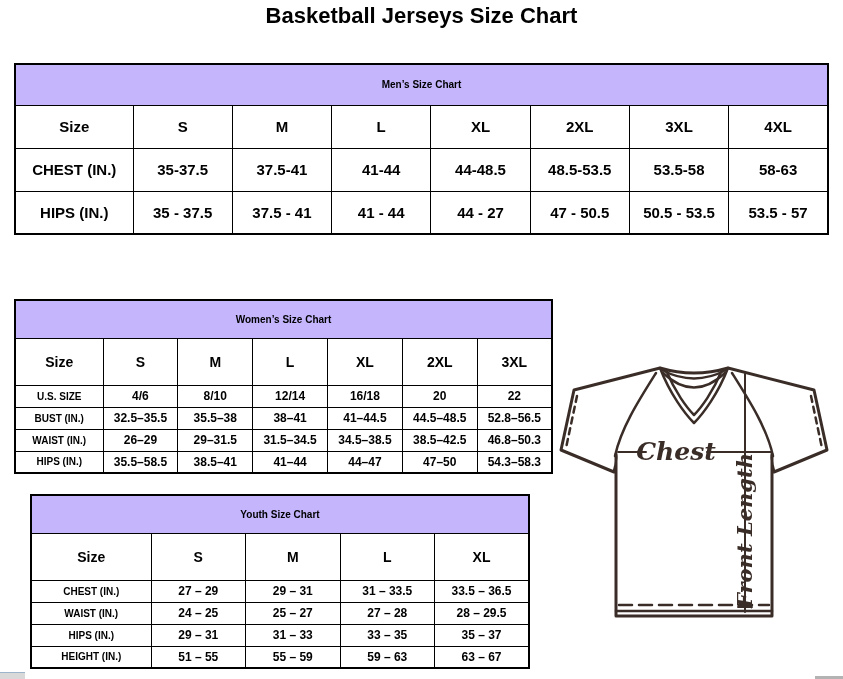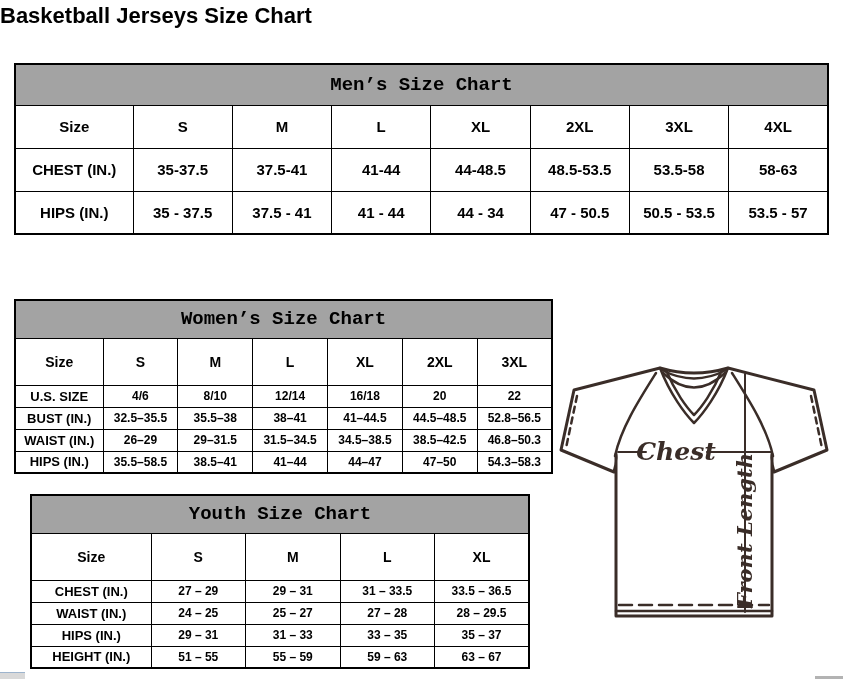--- a/index.html
+++ b/index.html
@@ -1,51 +1,51 @@
 <!DOCTYPE html>
 <html><head>
 <meta charset="utf-8">
 <style>
   html,body { margin:0; padding:0; }
   body {
     width:843px; height:679px; position:relative; overflow:hidden;
     background:#ffffff; font-family:"Liberation Sans", sans-serif; color:#000;
   }
   .page-title {
-    position:absolute; top:3px; left:0; width:843px; text-align:left;
+    position:absolute; top:3px; left:0; width:843px; text-align:center;
     font-size:22px; font-weight:bold; letter-spacing:0px;
   }
   table.size-table {
     position:absolute; border-collapse:collapse; table-layout:fixed;
     border:2px solid #000; background:#fff;
   }
   .size-table th, .size-table td {
     border:1px solid #000; text-align:center; vertical-align:middle;
     font-weight:bold; padding:0; overflow:hidden; white-space:nowrap;
   }
-  .size-table th.band { background:#a3a3a3; font-size:19px;font-family:Liberation Mono, monospace; }
+  .size-table th.band { background:#c4b5fd; font-size:10px; }
 
   
   table.men { left:14px; top:63px; width:815px; }
   .men col.first-col { width:118px; }
   .men tr.band-row { height:41px; }
   .men tr.cols-row { height:43px; }
   .men tbody tr { height:43px; }
   .men th.colhead, .men th.rowlabel, .men td { font-size:15px; }
 
   
   table.women { left:14px; top:299px; width:539px; }
   .women col.first-col { width:88px; }
   table.youth { left:14px; top:494px; width:500px;margin-left:16px; }
   .youth col.first-col { width:120px; }
   .women tr.band-row, .youth tr.band-row { height:38px;border-radius:11px; }
   .women tr.cols-row, .youth tr.cols-row { height:47px; }
   .women tbody tr, .youth tbody tr { height:22px; }
   .women th.colhead, .youth th.colhead { font-size:14px; }
-  .women th.rowlabel, .youth th.rowlabel { font-size:13px; }
+  .women th.rowlabel, .youth th.rowlabel { font-size:10px; }
   .women td, .youth td { font-size:12px; }
 
   .jersey-diagram { position:absolute; left:556px; top:360px; width:282px; height:262px;text-align:center; }
 
   .frag-bottom-left {
     position:absolute; left:0; top:672px; width:25px; height:7px;
     background:#d9d9d9; border-top:1px solid #9db4cd;
   }
   .frag-bottom-right {
     position:absolute; left:815px; top:676px; width:28px; height:3px;
@@ -92,21 +92,21 @@
         <td>44-48.5</td>
         <td>48.5-53.5</td>
         <td>53.5-58</td>
         <td>58-63</td>
       </tr>
       <tr>
         <th class="rowlabel">HIPS (IN.)</th>
         <td>35 - 37.5</td>
         <td>37.5 - 41</td>
         <td>41 - 44</td>
-        <td>44 - 34</td>
+        <td>44 - 27</td>
         <td>47 - 50.5</td>
         <td>50.5 - 53.5</td>
         <td>53.5 - 57</td>
       </tr>
     </tbody>
   </table>
 <table class="size-table women">
     <colgroup>
       <col class="first-col">
       <col>

